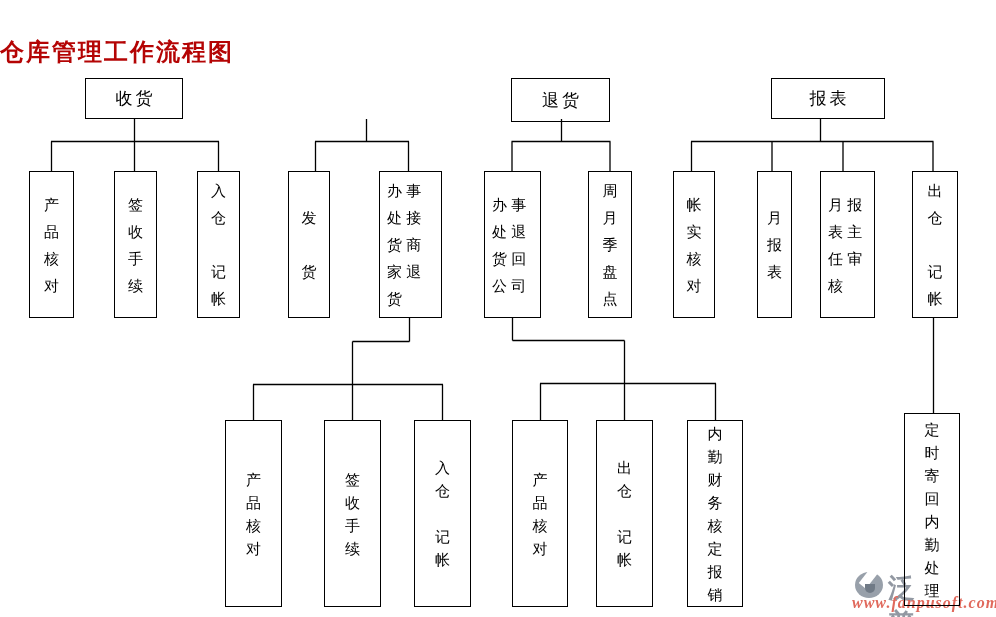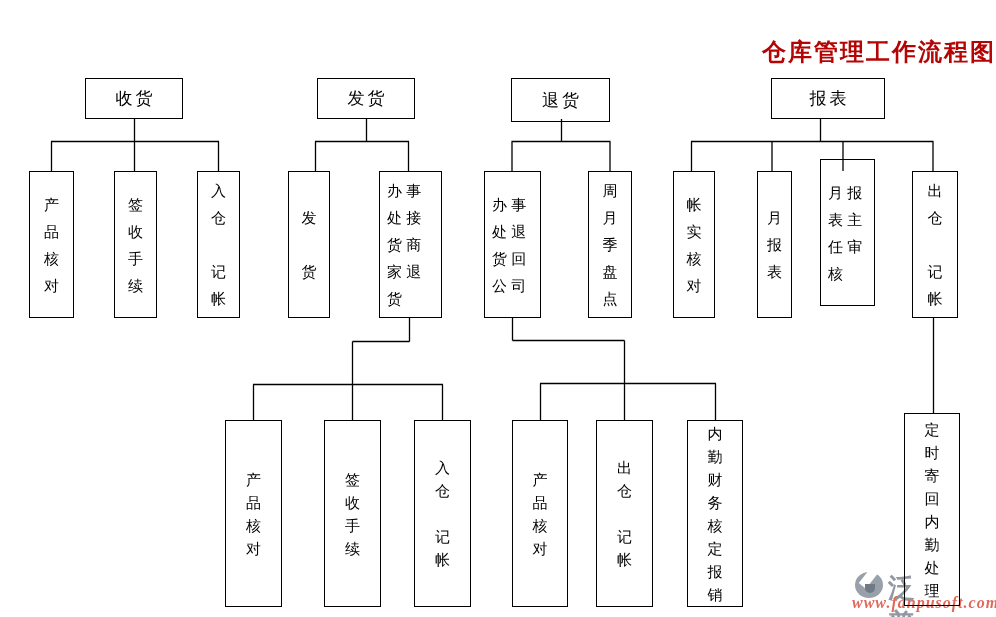--- a/index.html
+++ b/index.html
@@ -1,18 +1,18 @@
 <!DOCTYPE html>
 <html><head>
 <meta charset="utf-8">
 <style>
   html,body{margin:0;padding:0;background:#ffffff;}
   .stage{position:relative;width:996px;height:617px;background:#ffffff;overflow:hidden;
          font-family:"Liberation Sans","DejaVu Sans",sans-serif;color:#000;}
-  .title{position:absolute;top:36px;left:0;width:996px;margin:0;text-align:right;
+  .title{position:absolute;top:36px;left:0;width:996px;margin:0;text-align:left;
          font-size:24px;font-weight:bold;letter-spacing:2px;color:#b40404;}
   .lines{position:absolute;left:0;top:0;}
   .node{position:absolute;box-sizing:border-box;border:1.5px solid #000;background:transparent;
         display:flex;align-items:center;justify-content:center;}
   .node span{white-space:pre-line;text-align:right;display:block;}
   .top{font-size:17px;}
   .top span{letter-spacing:3px;text-indent:3px;}
   .col2{font-size:15px;}
   .col2 span{line-height:27px;}
   .col3{font-size:15px;}
@@ -54,23 +54,20 @@
       M561.5 119 V141.5 M511.5 141.5 H610.5 M512 141.5 V171 M610 141.5 V171
       M820.5 119 V141.5 M691 141.5 H933.5 M691.5 141.5 V171 M772 141.5 V171 M843 141.5 V171 M933 141.5 V171
       M409.5 318 V341.5 M352.5 341.5 H409.5 M352.5 341.5 V420 M253 384.5 H443 M253.5 384.5 V420 M442.5 384.5 V420
       M512.5 318 V340.5 M512.5 340.5 H624.5 M624.5 340.5 V420 M540 383.5 H716 M540.5 383.5 V420 M715.5 383.5 V420
       M933.5 318 V413"></path>
   </svg>
 
   <div class="node top" style="left:85px;top:78px;width:98px;height:41px">
       <span>收货</span>
     </div>
-  <div class="node top" style="left:317px;top:78px;width:98px;height:41px">
-      <span>发货</span>
-    </div>
   <div class="node top" style="left:511px;top:78px;width:99px;height:44px">
       <span>退货</span>
     </div>
   <div class="node top" style="left:771px;top:78px;width:114px;height:41px">
       <span>报表</span>
     </div>
 
   <div class="node col2" style="left:29px;top:171px;width:45px;height:147px">
       <span>产
 品
@@ -122,21 +119,21 @@
       <span>帐
 实
 核
 对</span>
     </div>
   <div class="node col2" style="left:757px;top:171px;width:35px;height:147px">
       <span>月
 报
 表</span>
     </div>
-  <div class="node col2 pl" style="left:820px;top:159px;width:55px;height:147px">
+  <div class="node col2 pl" style="left:820px;top:171px;width:55px;height:147px">
       <span>月 报
 表 主
 任 审
 核</span>
     </div>
   <div class="node col2" style="left:912px;top:171px;width:46px;height:147px">
       <span>出
 仓
 
 记

